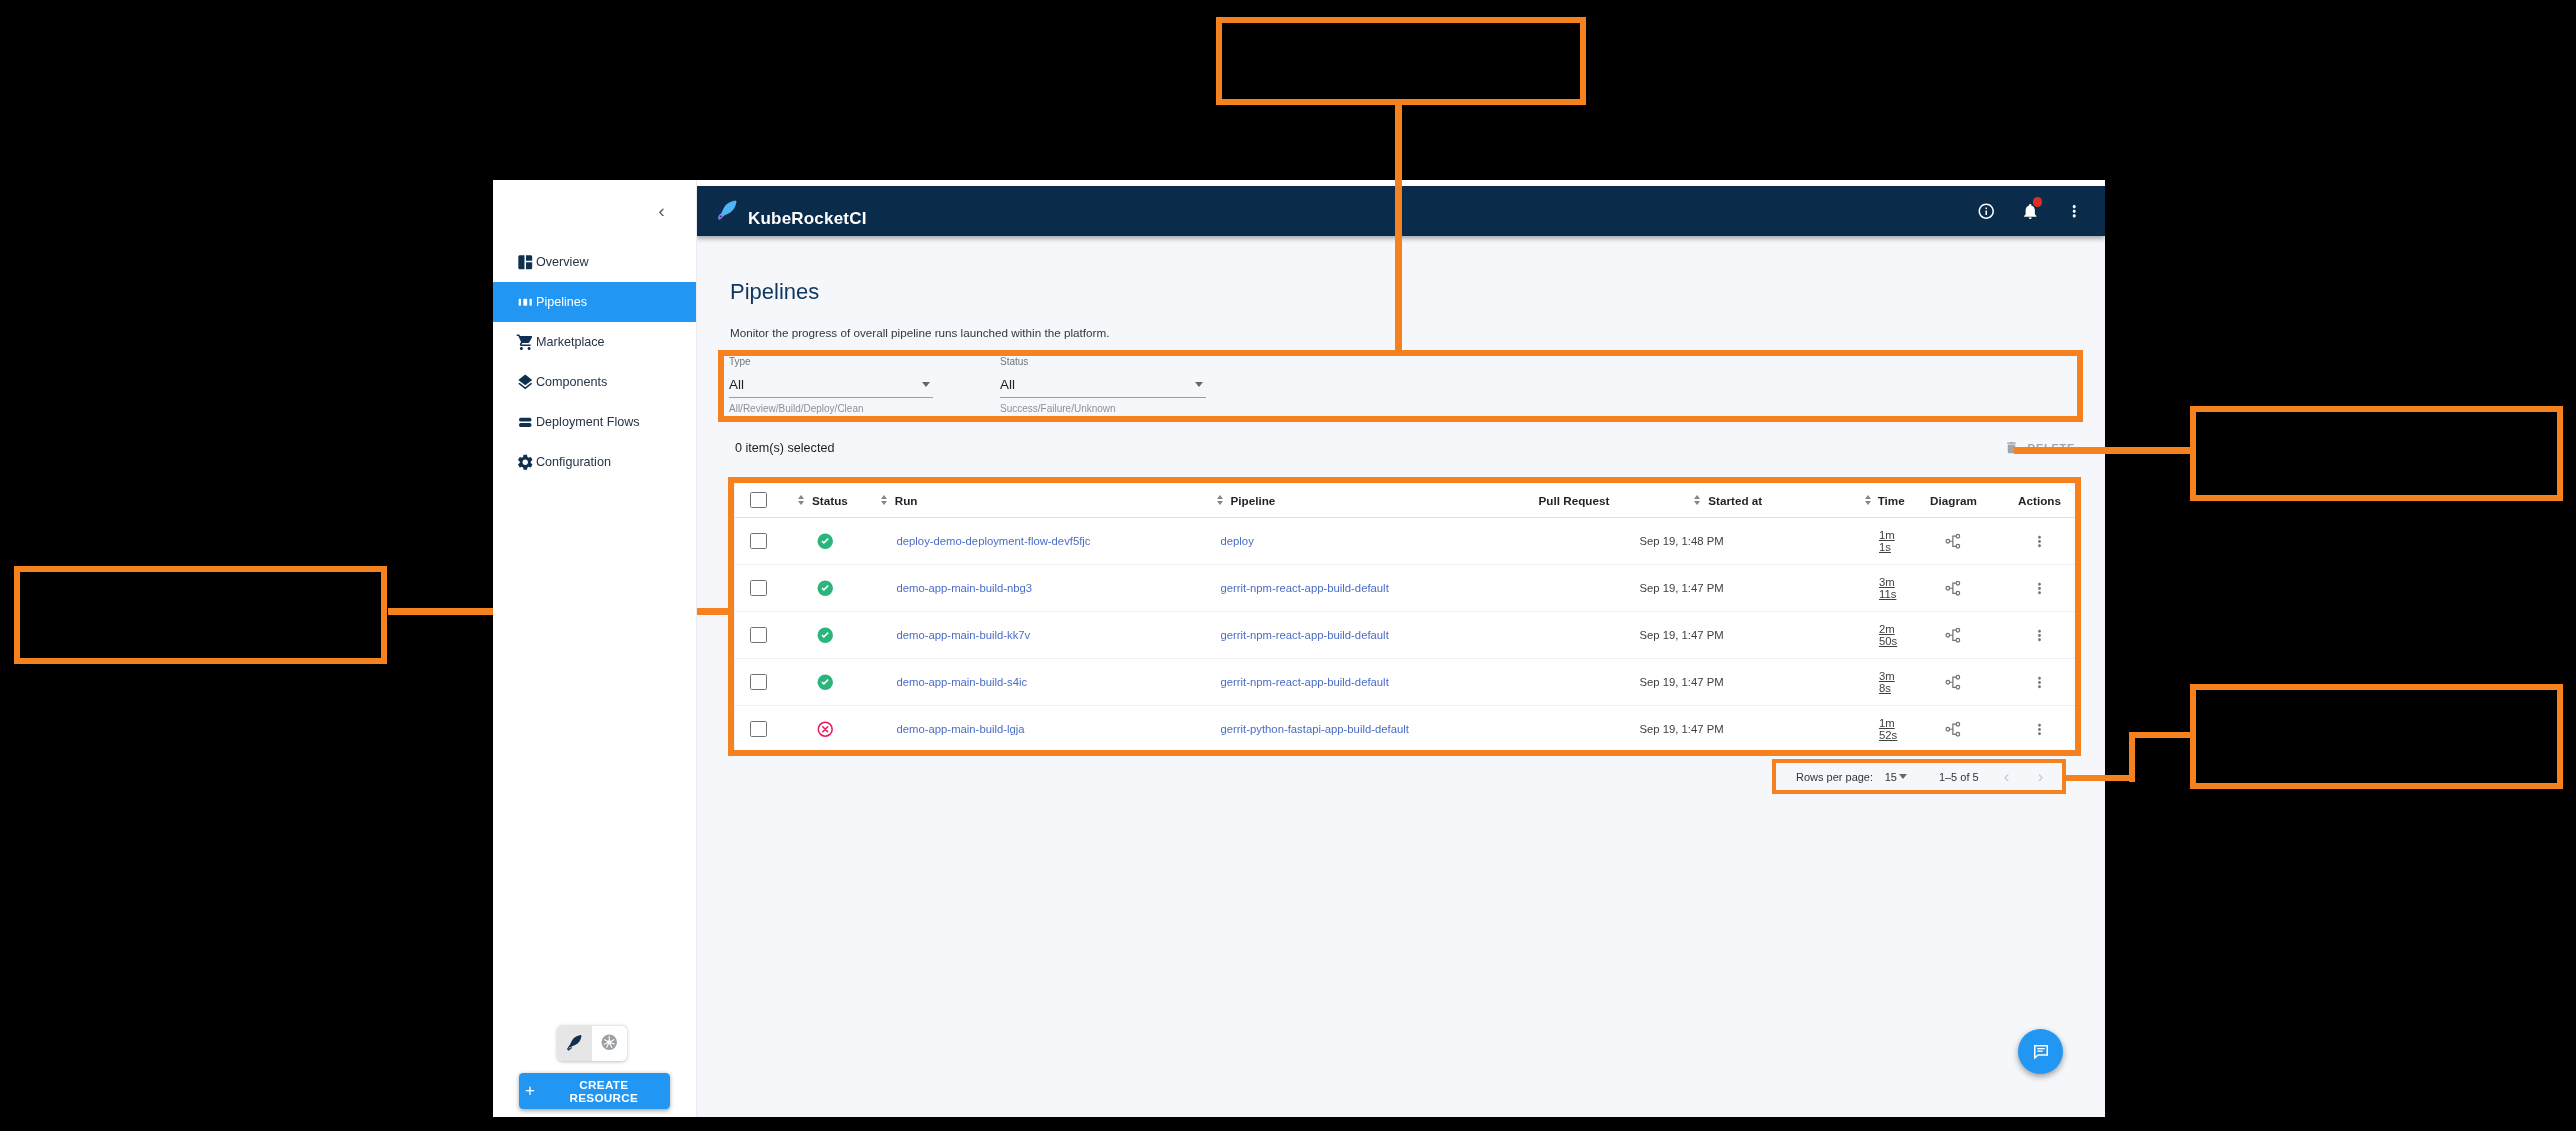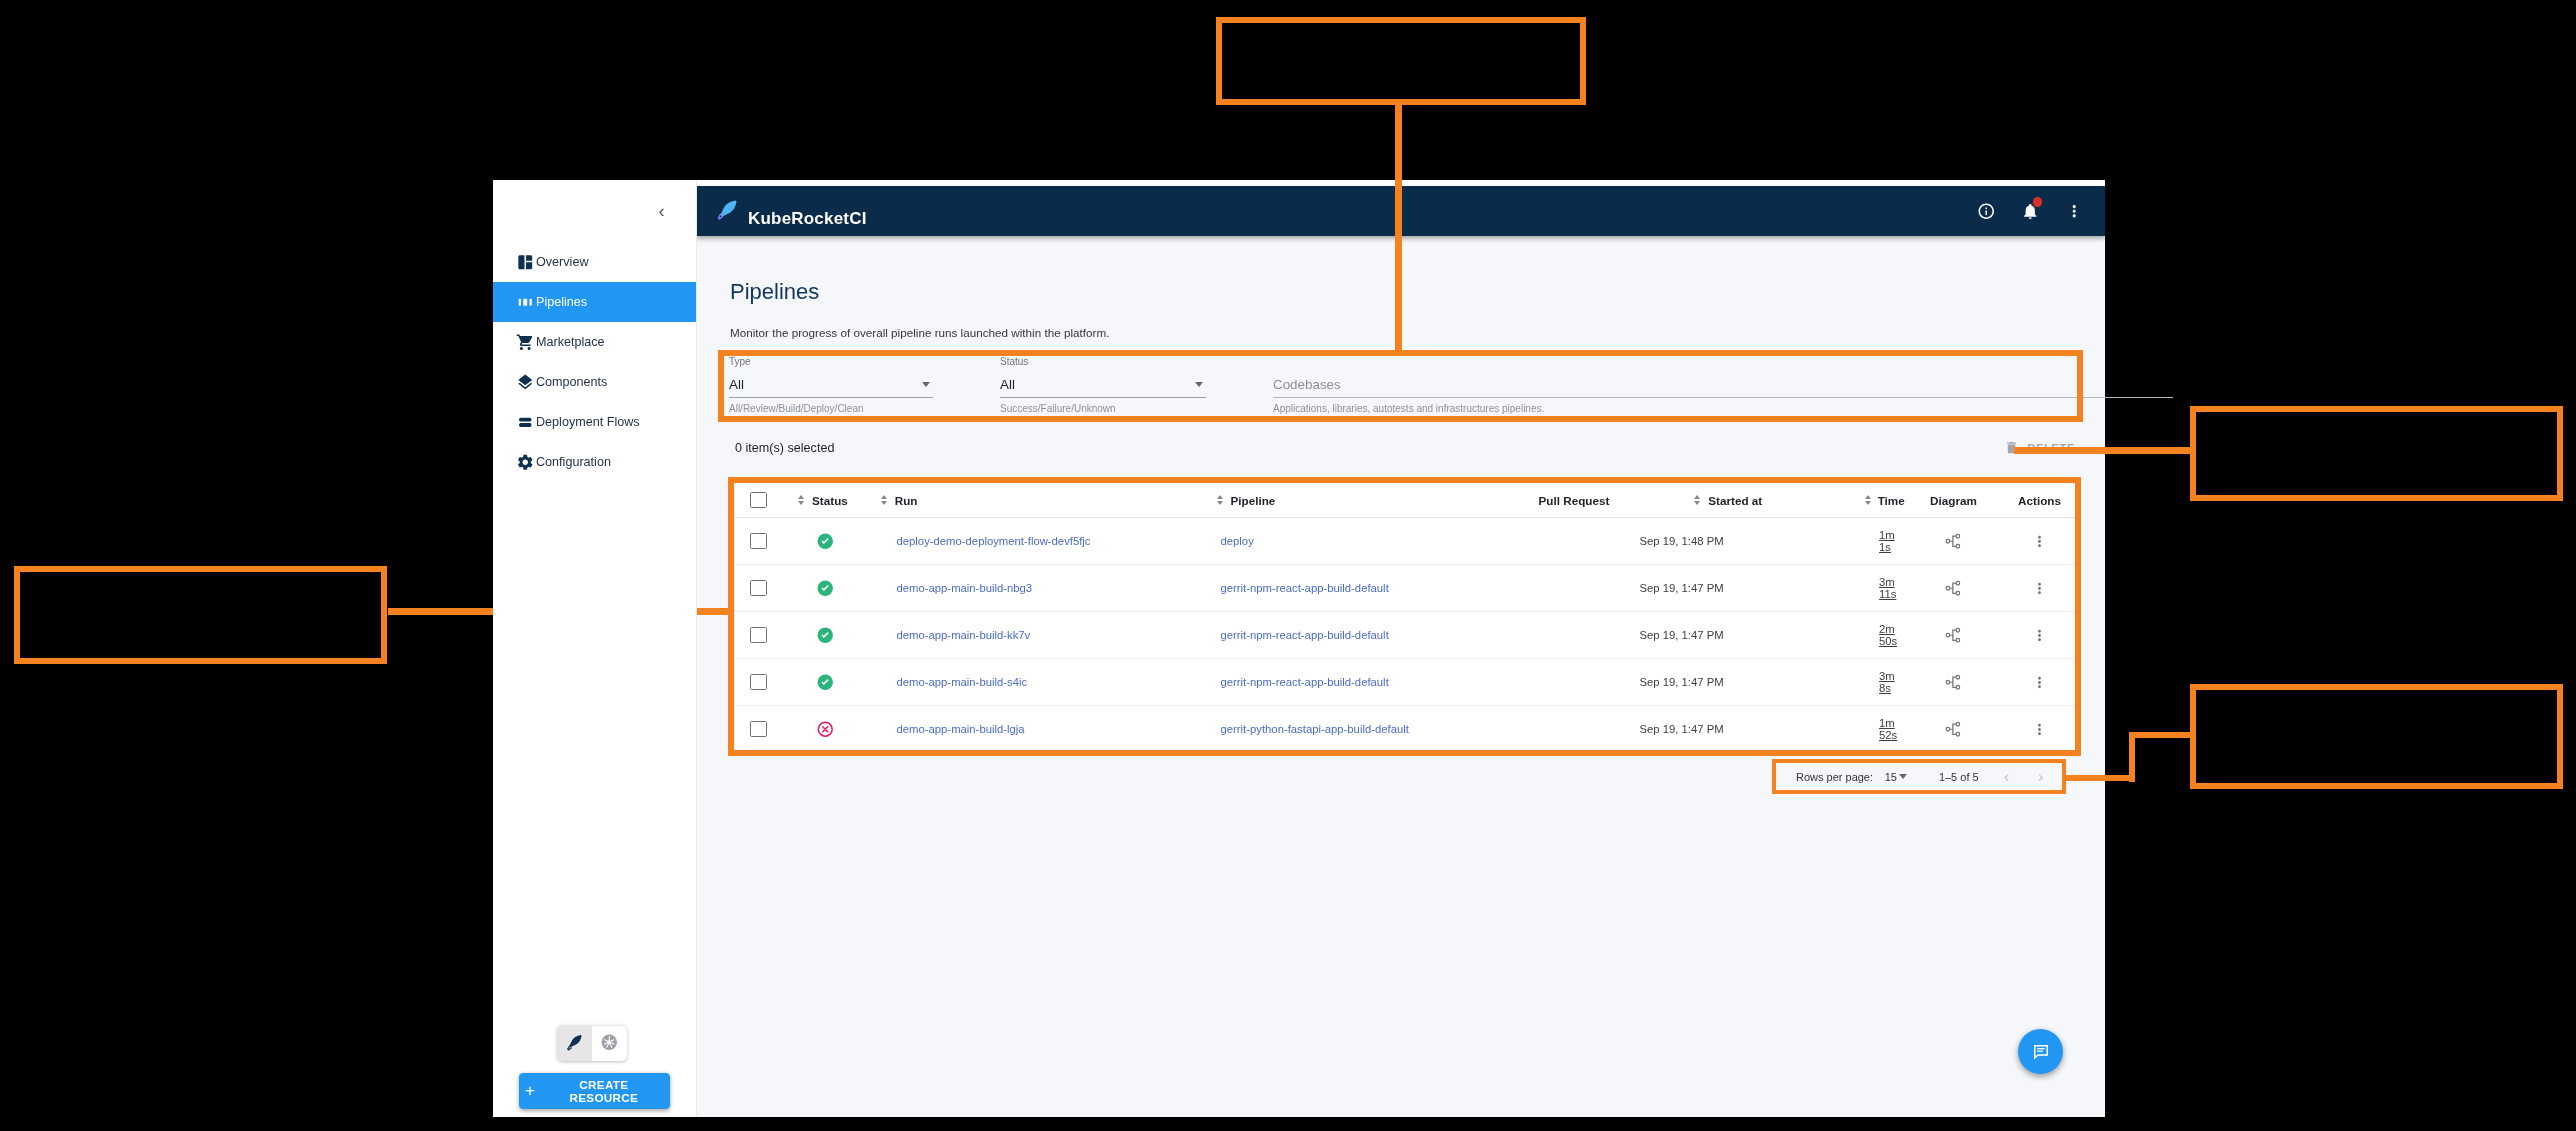--- a/index.html
+++ b/index.html
@@ -252,27 +252,20 @@
           <span class="fhelper">All/Review/Build/Deploy/Clean</span>
         </div>
         <div class="ffield status">
           <span class="flabel">Status</span>
           <div class="fcontrol">
             <span class="fvalue">All</span>
             <span class="caret"></span>
           </div>
           <span class="fhelper">Success/Failure/Unknown</span>
         </div>
-        <div class="ffield codebases">
-          <span class="flabel">&nbsp;</span>
-          <div class="fcontrol">
-            <span class="fplaceholder">Codebases</span>
-          </div>
-          <span class="fhelper">Applications, libraries, autotests and infrastructures pipelines.</span>
-        </div>
       </div>
 
       <div class="selection-row">
         <span class="selection-text">0 item(s) selected</span>
         <div class="delete-btn">
           <svg viewBox="0 0 24 24">
               <path d="M6 19c0 1.1.9 2 2 2h8c1.1 0 2-.9 2-2V7H6v12zM19 4h-3.5l-1-1h-5l-1 1H5v2h14V4z"></path>
             </svg>
           <span>DELETE</span>
         </div>

